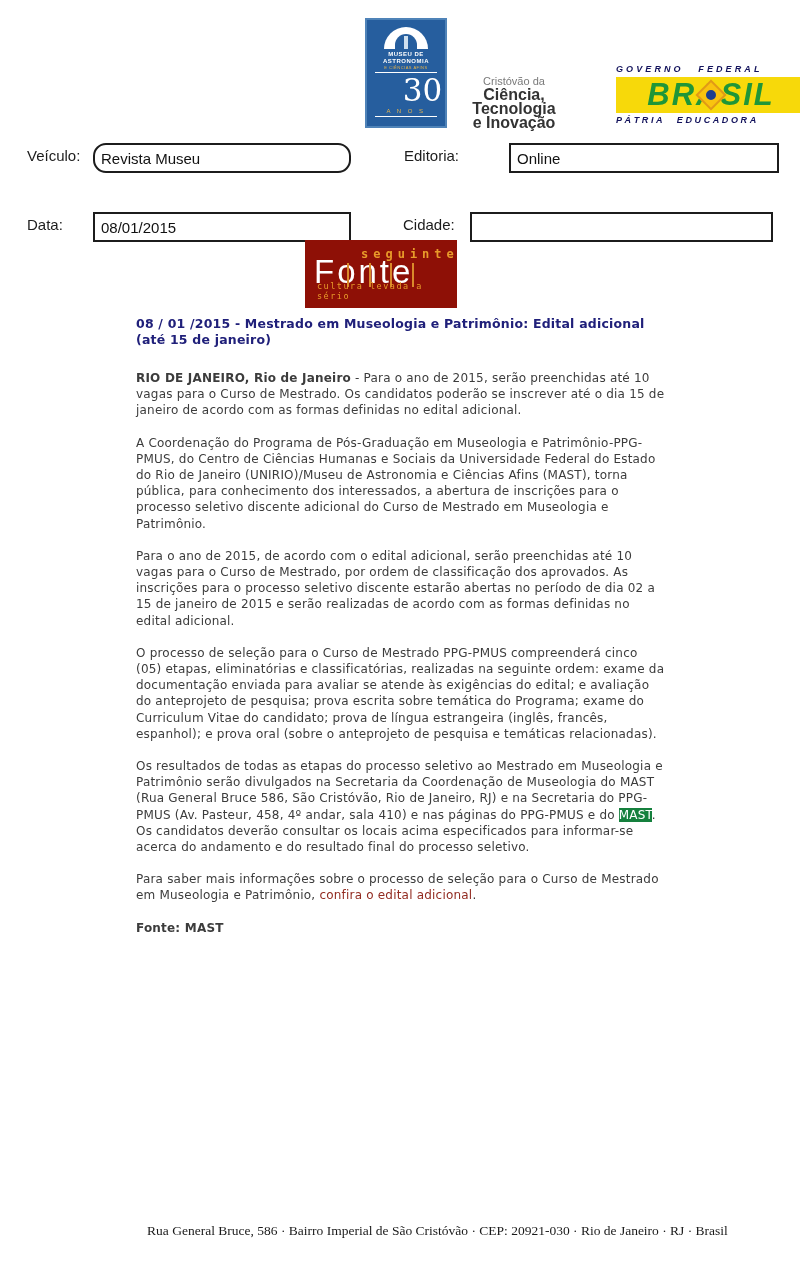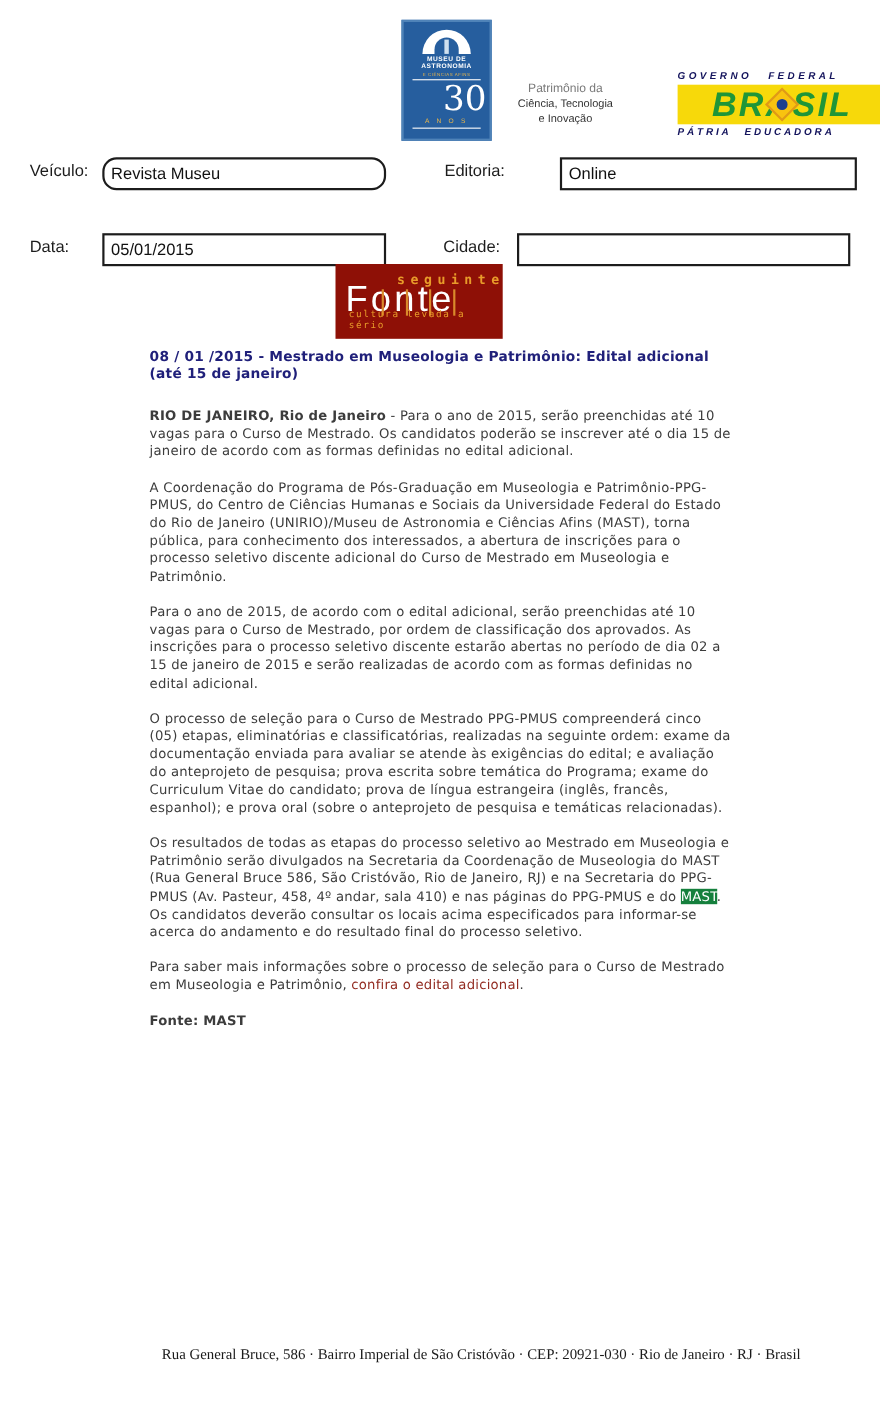--- a/index.html
+++ b/index.html
@@ -14,21 +14,21 @@
   .dome::after{content:"";position:absolute;left:11px;top:7px;width:22px;height:15px;background:#265e9e;border-radius:22px 22px 0 0;}
   .dome::before{content:"";position:absolute;left:20px;top:9px;width:4px;height:13px;background:#cfe0ef;z-index:2;}
   .mast-n1{font-size:6px;line-height:7px;letter-spacing:.5px;font-weight:bold;margin-top:2px;}
   .mast-n2{font-size:6px;line-height:7px;letter-spacing:.5px;font-weight:bold;}
   .mast-n3{font-size:4px;line-height:6px;color:#e8b54a;letter-spacing:.5px;}
   .mast-rule{height:1px;background:#fff;margin:1px 8px;}
   .mast-30{font-family:"DejaVu Serif",serif;font-size:31px;line-height:33px;color:#fff;font-weight:400;padding-left:33px;}
   .mast-anos{font-size:6px;color:#e8b54a;letter-spacing:2.5px;line-height:8px;}
   .ministerio{position:absolute;left:450px;top:74px;width:128px;text-align:center;}
   .min-l1{font-size:11px;color:#7a7a7a;line-height:14px;}
-  .min-l2,.min-l3{font-size:10px;font-weight:normal;color:#333;line-height:14px;}
+  .min-l2,.min-l3{font-size:16px;font-weight:bold;color:#333;line-height:14px;}
   .gov-logo{position:absolute;left:616px;top:64px;width:190px;font-style:italic;}
   .gov-top,.gov-bottom{font-size:9px;font-weight:bold;color:#13135c;letter-spacing:3.1px;word-spacing:9px;white-space:nowrap;}
   .gov-brand-wrap{position:relative;margin:3px 0 2px 0;height:36px;background:#f7d90a;
     display:flex;align-items:center;justify-content:center;}
   .gov-brand{font-size:31px;font-weight:900;color:#1f9638;letter-spacing:2px;line-height:36px;}
   .gov-diamond{position:absolute;left:50%;top:50%;width:22px;height:22px;
     transform:translate(-50%,-50%) rotate(45deg);background:#f9c30f;border:2px solid #e09a17;box-sizing:border-box;}
   .gov-diamond::after{content:"";position:absolute;left:4px;top:4px;width:10px;height:10px;border-radius:50%;background:#1d3f8f;}
   .gov-bottom{letter-spacing:2.6px;word-spacing:7px;}
   
@@ -69,42 +69,42 @@
   <div class="mast-n1">MUSEU DE</div>
   <div class="mast-n2">ASTRONOMIA</div>
   <div class="mast-n3">E CIÊNCIAS AFINS</div>
   <div class="mast-rule"></div>
   <div class="mast-30">30</div>
   <div class="mast-anos">A N O S</div>
   <div class="mast-rule"></div>
 </div>
 
 <div class="ministerio">
-  <div class="min-l1">Patrimônio da</div>
+  <div class="min-l1">Cristóvão da</div>
   <div class="min-l2">Ciência, Tecnologia</div>
   <div class="min-l3">e Inovação</div>
 </div>
 
 <div class="gov-logo">
   <div class="gov-top">GOVERNO FEDERAL</div>
   <div class="gov-brand-wrap">
     <div class="gov-brand">BRASIL</div>
     <div class="gov-diamond"></div>
   </div>
   <div class="gov-bottom">PÁTRIA EDUCADORA</div>
 </div>
 
 <div class="form-label" id="veiculo-label">Veículo:</div>
 <div class="field" id="veiculo-field">Revista Museu</div>
 
 <div class="form-label" id="editoria-label">Editoria:</div>
 <div class="field" id="editoria-field">Online</div>
 
 <div class="form-label" id="data-label">Data:</div>
-<div class="field" id="data-field">05/01/2015</div>
+<div class="field" id="data-field">08/01/2015</div>
 
 <div class="form-label" id="cidade-label">Cidade:</div>
 <div class="field" id="cidade-field"></div>
 
 <div class="mag-logo">
   <div class="mag-masthead">seguinte</div>
   <div class="mag-title">Fonte</div>
   <div class="mag-bar b1"></div>
   <div class="mag-bar b2"></div>
   <div class="mag-bar b3"></div>

